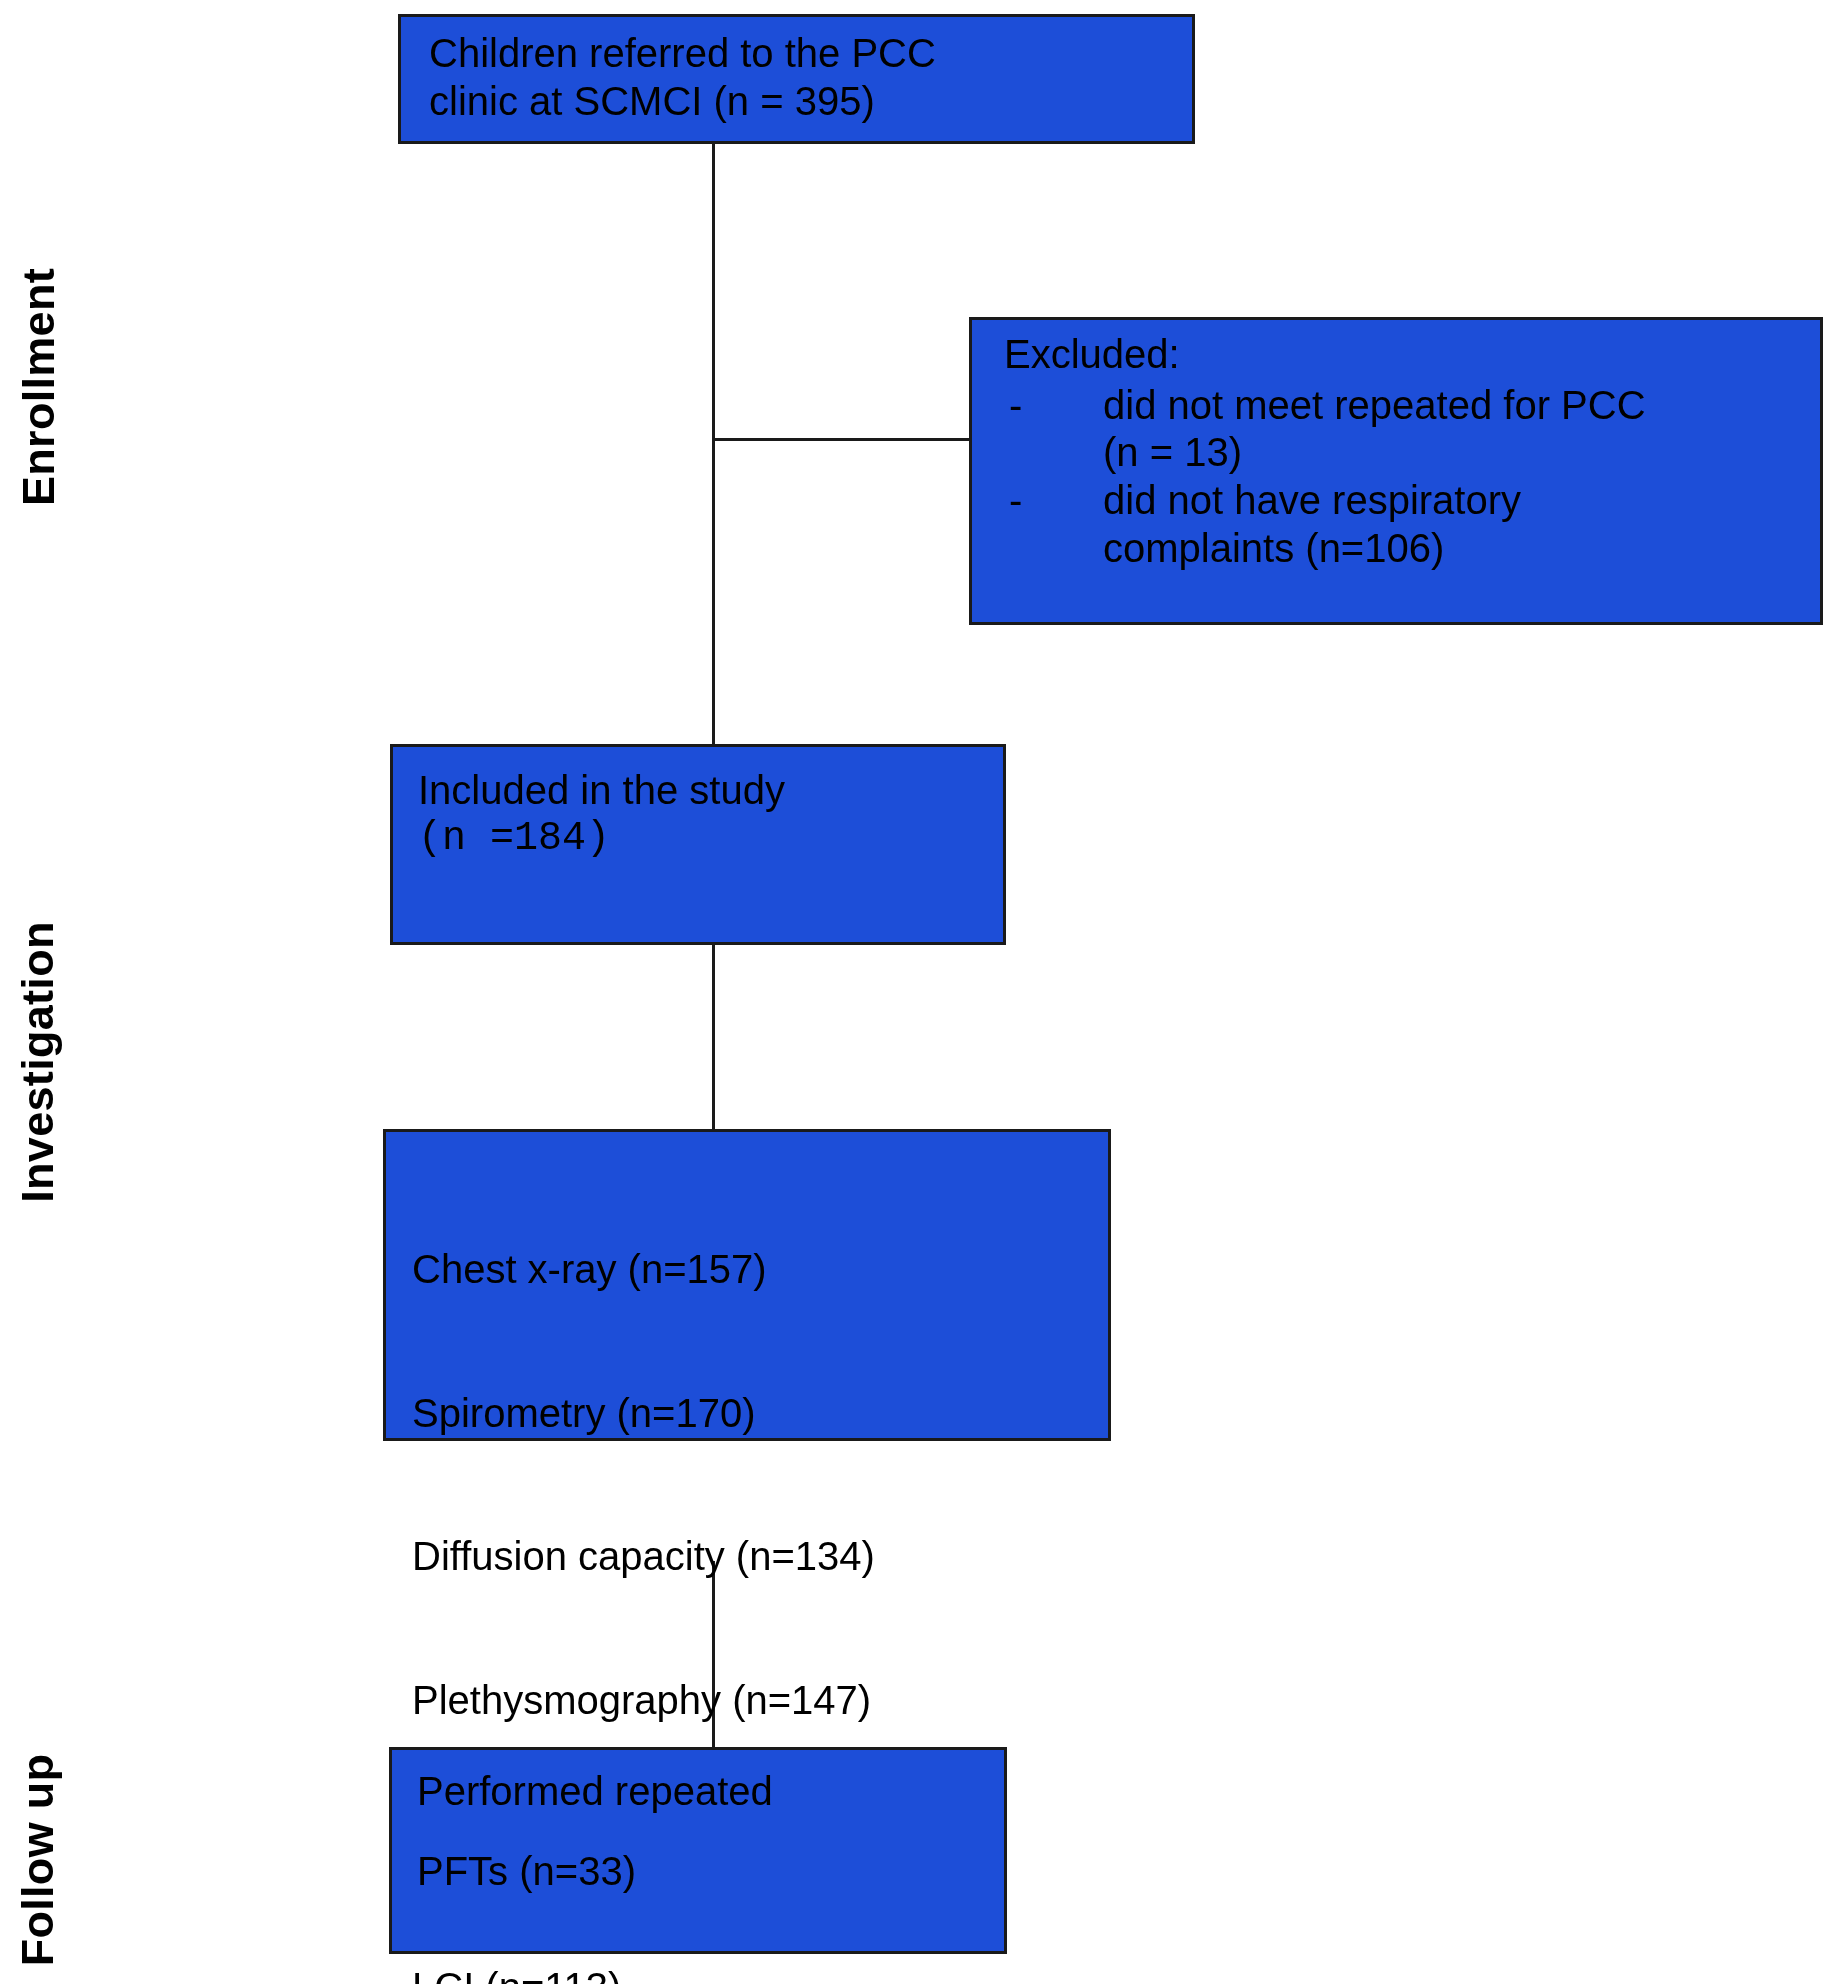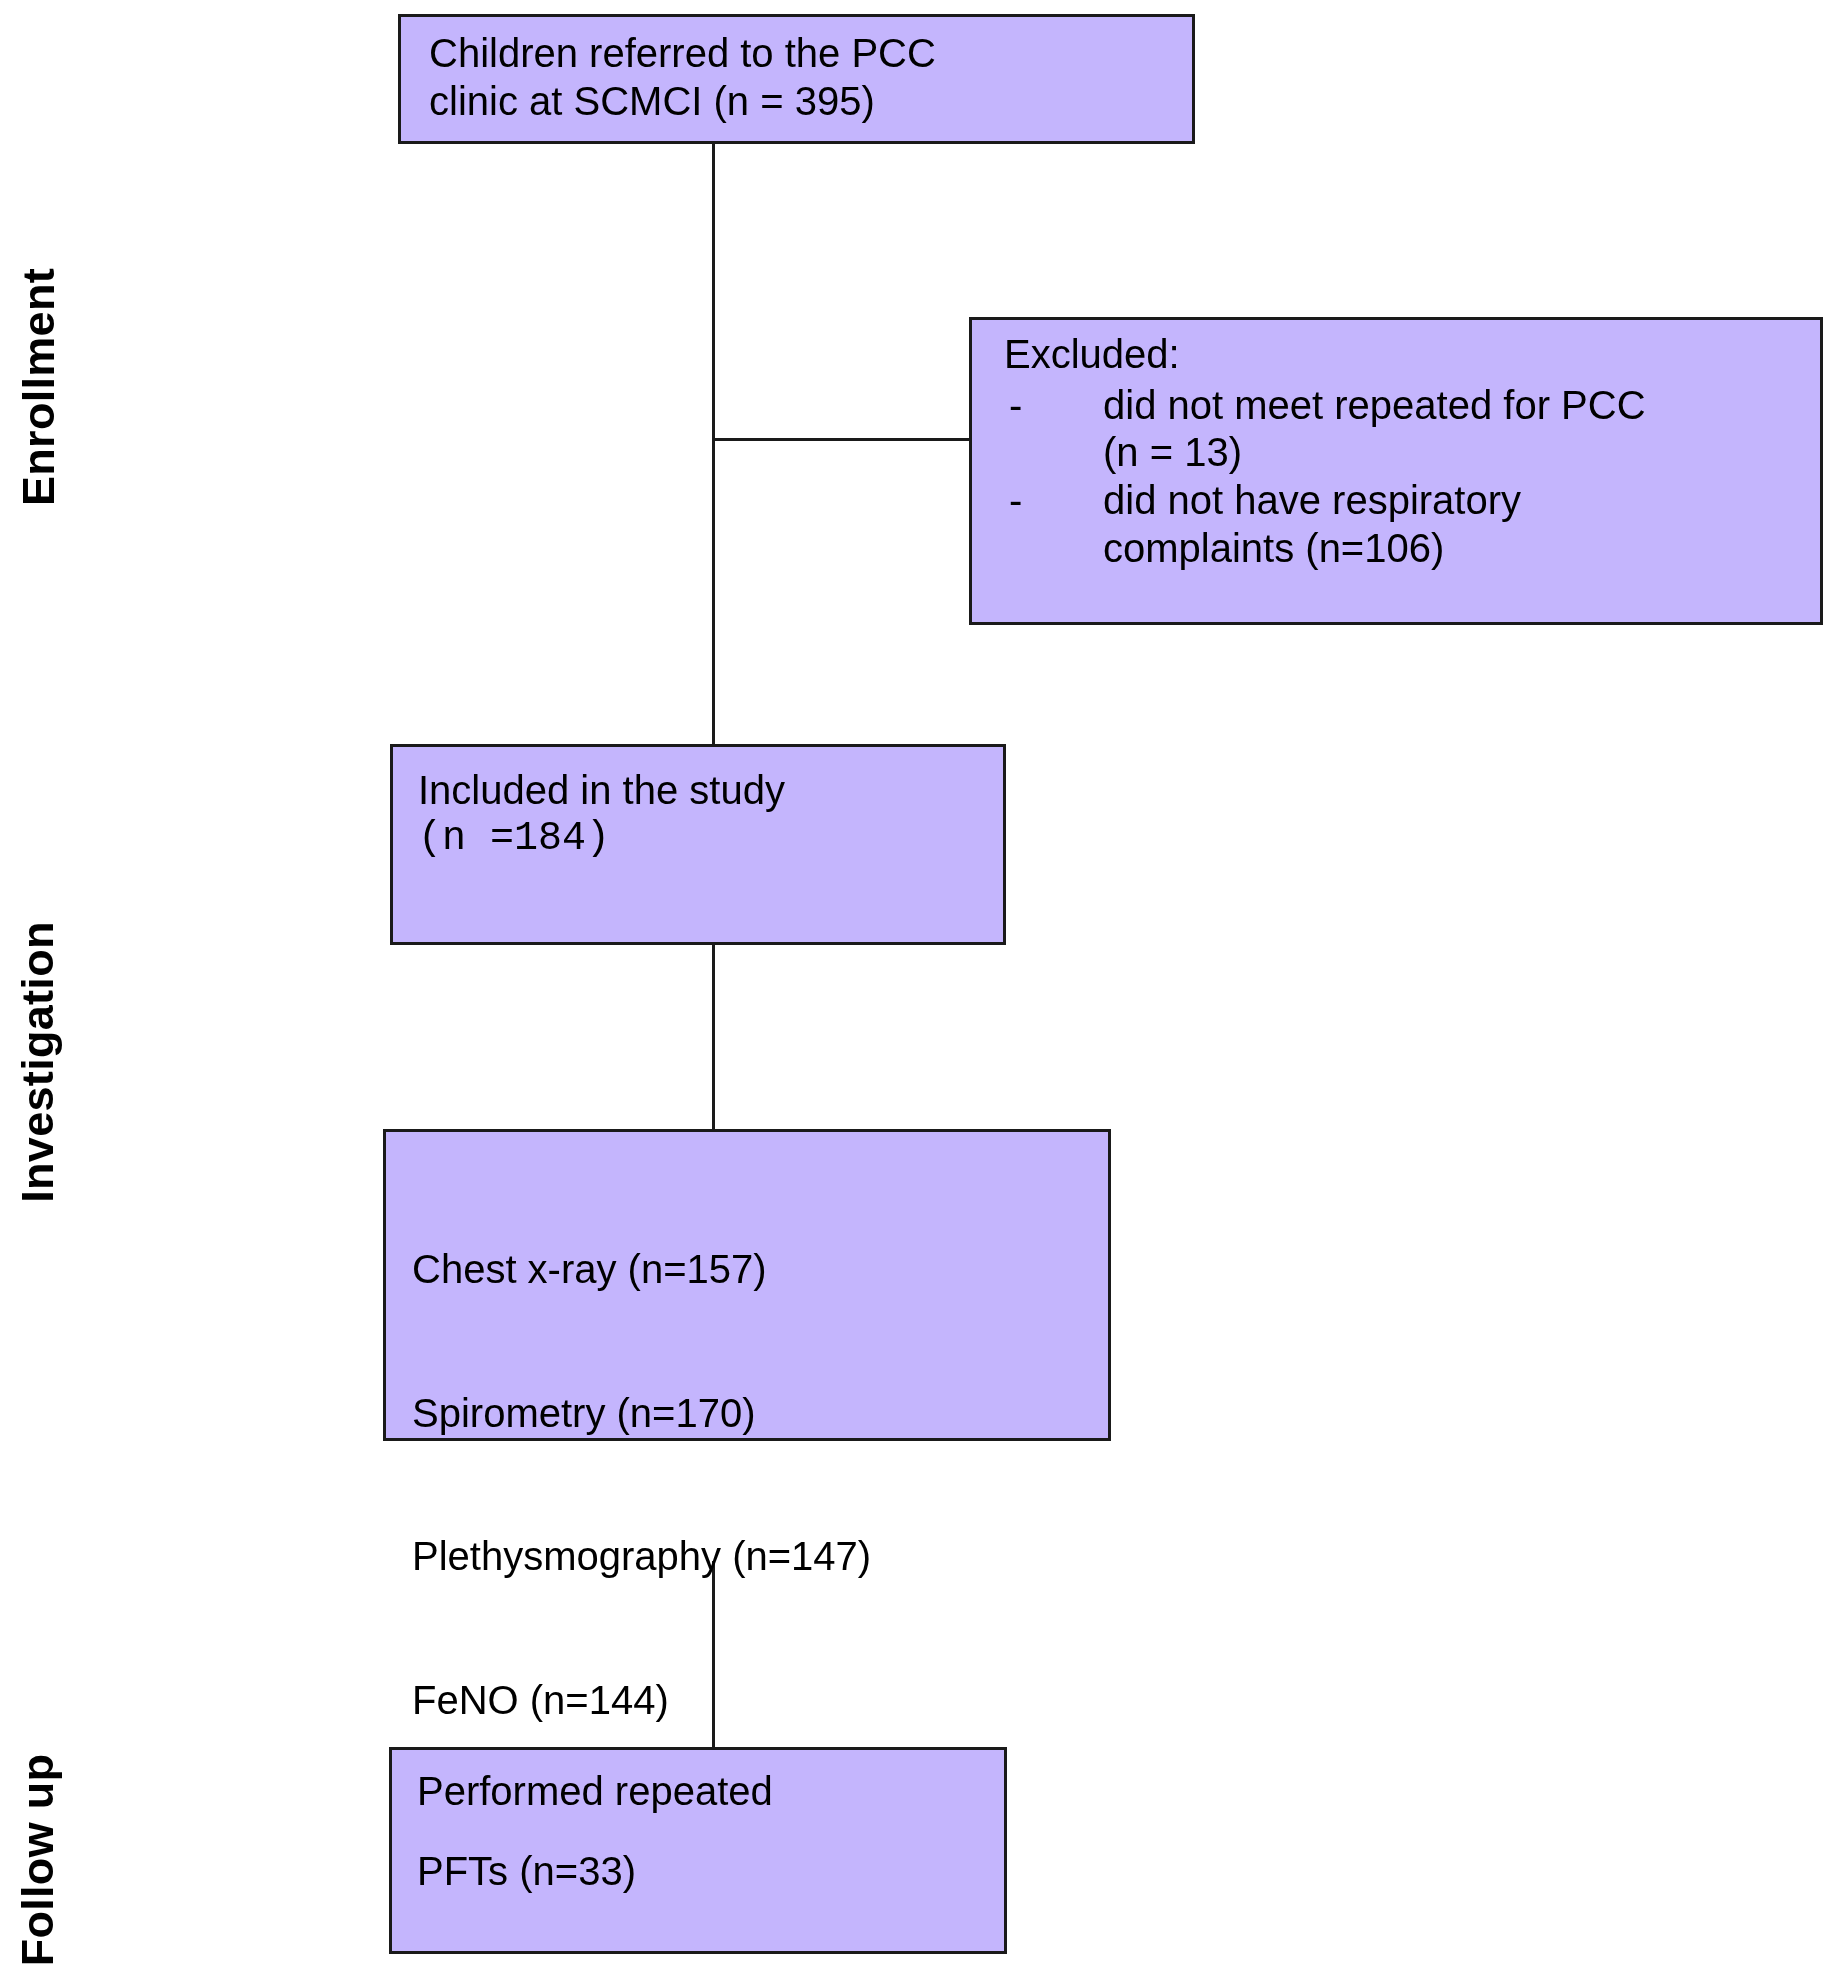--- a/index.html
+++ b/index.html
@@ -28,21 +28,21 @@
     color: #000000;
     text-align: center;
     letter-spacing: 0.3px;
   }
 
   
   .flow-box {
     position: absolute;
     box-sizing: border-box;
     border: 3px solid #1a1a1a;
-    background: #c4b5fd;
+    background: #1d4ed8;
   }
   .box-text {
     position: absolute;
     color: #000000;
     font-size: 40px;
     line-height: 1.19;
     white-space: pre-wrap;
   }
 
   
@@ -131,20 +131,21 @@
 
   <div class="flow-box" style="left:390px; top:744px; width:616px; height:201px;">
     <div class="box-text" style="left:25px; top:20px;">Included in the study</div>
     <div class="box-text" style="left:25px; top:68px;font-family:Liberation Mono, monospace;">(n =184)</div>
   </div>
 
   <div class="flow-box" style="left:383px; top:1129px; width:728px; height:312px;">
     <div class="box-text" style="left:26px; top:18px;">
       <span class="inv-line">Chest x-ray (n=157)</span>
       <span class="inv-line">Spirometry (n=170)</span>
+      <span class="inv-line">Diffusion capacity (n=134)</span>
       <span class="inv-line">Plethysmography (n=147)</span>
       <span class="inv-line">FeNO (n=144)</span>
       <span class="inv-line">LCI (n=113)</span>
     </div>
   </div>
 
   <div class="flow-box" style="left:389px; top:1747px; width:618px; height:207px;">
     <div class="box-text" style="left:25px; top:18px;">Performed repeated</div>
     <div class="box-text" style="left:25px; top:66px;margin-top:32px;">PFTs (n=33)</div>
   </div>

